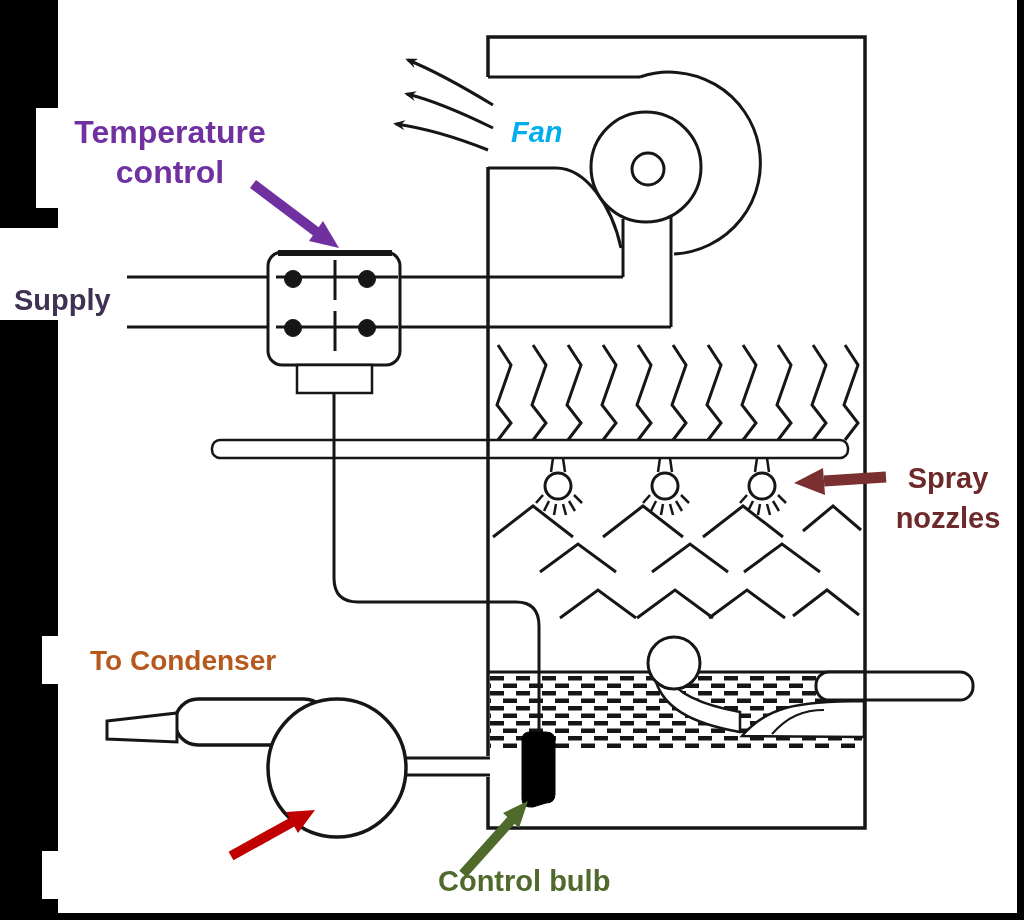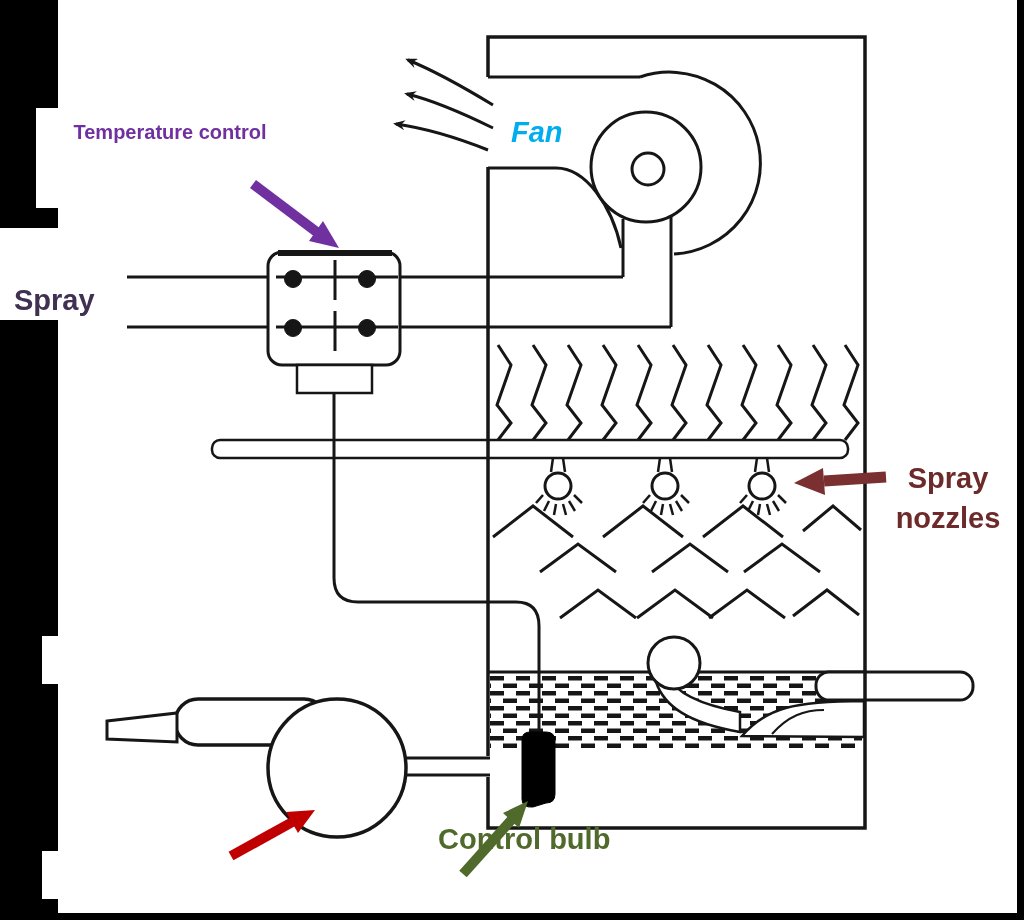--- a/index.html
+++ b/index.html
@@ -6,27 +6,27 @@
   #stage{
     position:relative;width:1024px;height:920px;background:#000;
     font-family:"Liberation Sans", sans-serif;overflow:hidden;
   }
   #lineart{position:absolute;left:0;top:0;}
   .lbl{
     position:absolute;font-weight:bold;white-space:normal;
     line-height:40px;letter-spacing:0px;
   }
   .lbl.center{text-align:center;}
-  .l-temp{left:50px;top:112px;width:240px;font-size:20px;}
+  .l-temp{left:50px;top:112px;width:240px;font-size:32px;}
   .l-supply{left:14px;top:280px;width:120px;font-size:29px;}
   .l-fan{left:511px;top:112px;width:70px;font-size:29px;font-style:italic;}
   .l-spray{left:881px;top:438px;width:134px;font-size:29px;margin-top:20px;}
   .l-cond{left:90px;top:641px;width:220px;font-size:28px;}
   .l-pump{left:92px;top:858px;width:220px;font-size:29px;}
-  .l-bulb{left:438px;top:819px;width:200px;font-size:29px;}
+  .l-bulb{left:438px;top:861px;width:200px;font-size:29px;}
 </style>
 </head>
 <body>
 
 <div id="stage">
 
 <svg id="lineart" width="1024" height="920" viewBox="0 0 1024 920">
   <defs>
     <pattern id="waterDash" x="490" y="674" width="26" height="15" patternUnits="userSpaceOnUse">
       <rect x="0" y="2" width="14" height="4.5" fill="#161616"></rect>
@@ -195,23 +195,24 @@
     <polygon points="315,810 298,833 286,812"></polygon>
   </g>
   <g fill="#4F6A2B">
     <line x1="463" y1="874" x2="514" y2="817" stroke="#4F6A2B" stroke-width="10"></line>
     <polygon points="528,801 519,828 503,813"></polygon>
   </g>
 </svg>
 
 <div class="lbl l-temp center" style="color: rgb(112, 48, 160);">Temperature control</div>
 
-<div class="lbl l-supply" style="color: rgb(64, 49, 82);">Spray</div>
+<div class="lbl l-supply" style="color: rgb(64, 49, 82);">Supply</div>
 
 <div class="lbl l-fan" style="color: rgb(0, 174, 239);">Fan</div>
 
 <div class="lbl l-spray center" style="color: rgb(110, 42, 42);">Spray nozzles</div>
 
+<div class="lbl l-cond" style="color: rgb(181, 89, 28);">To Condenser</div>
 
 
 <div class="lbl l-bulb" style="color: rgb(79, 106, 43);">Control bulb</div>
 
 </div>
 
 </body></html>

